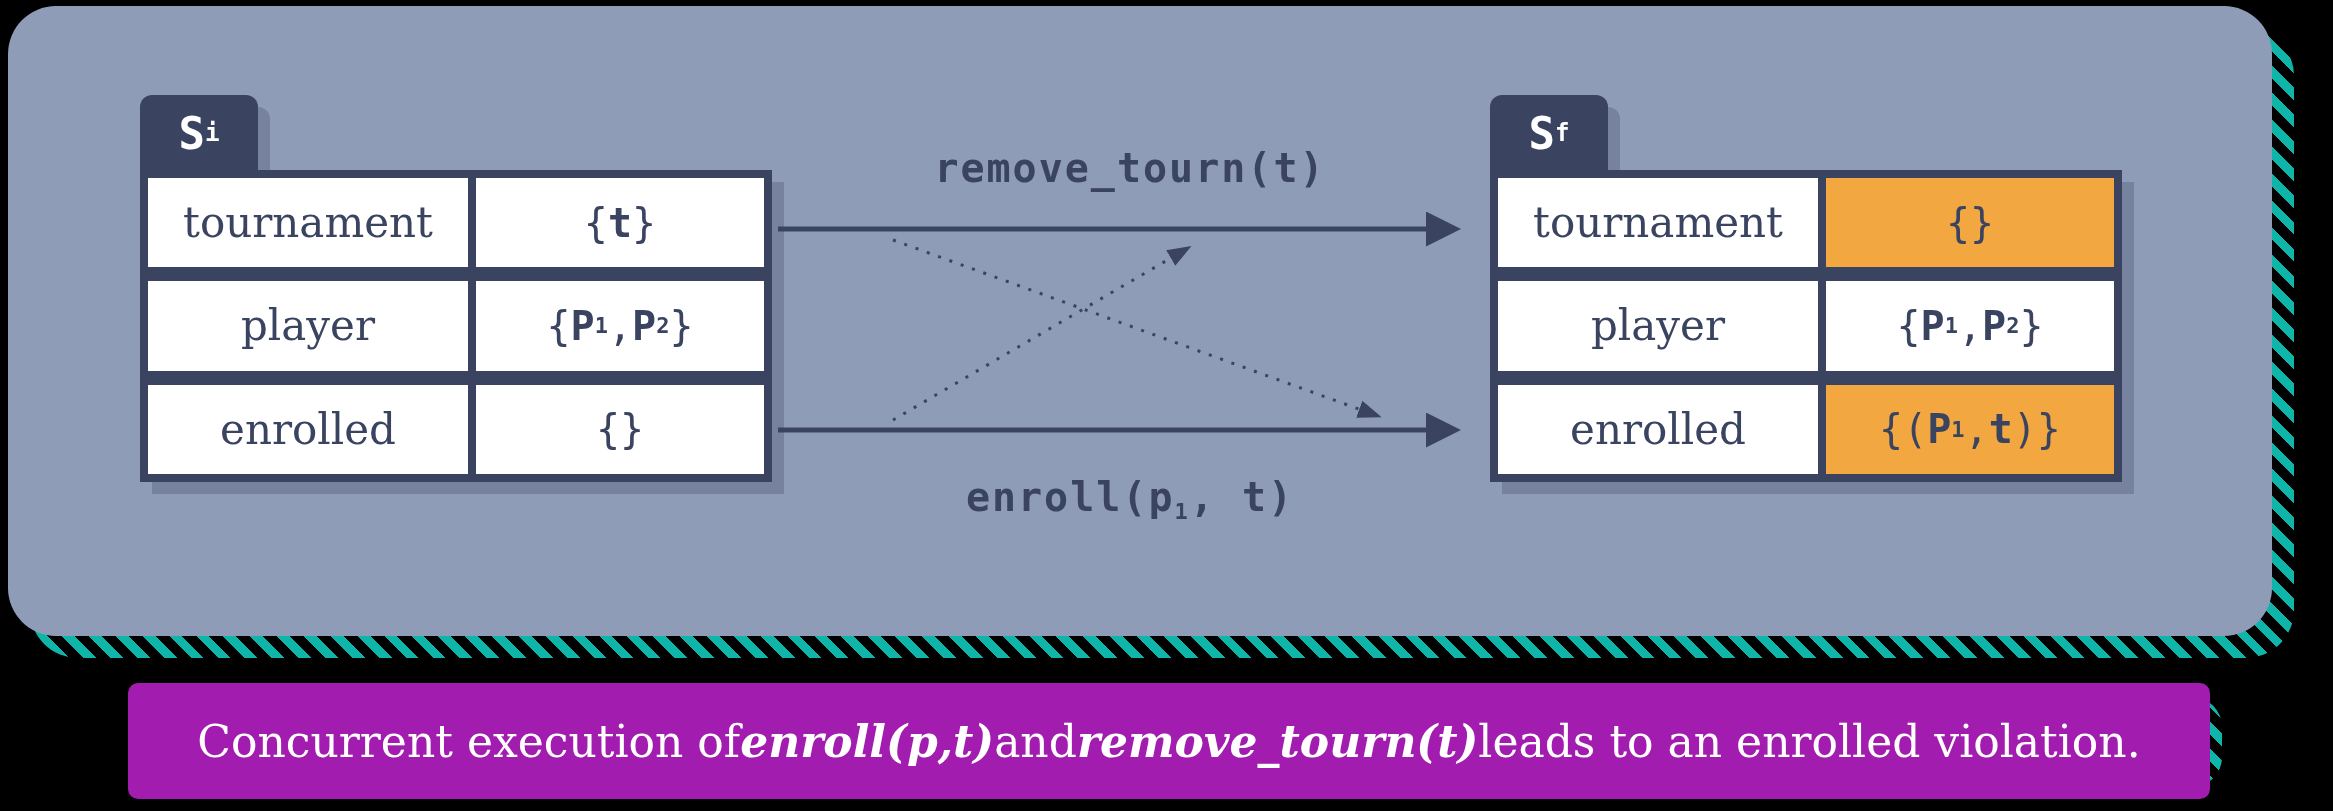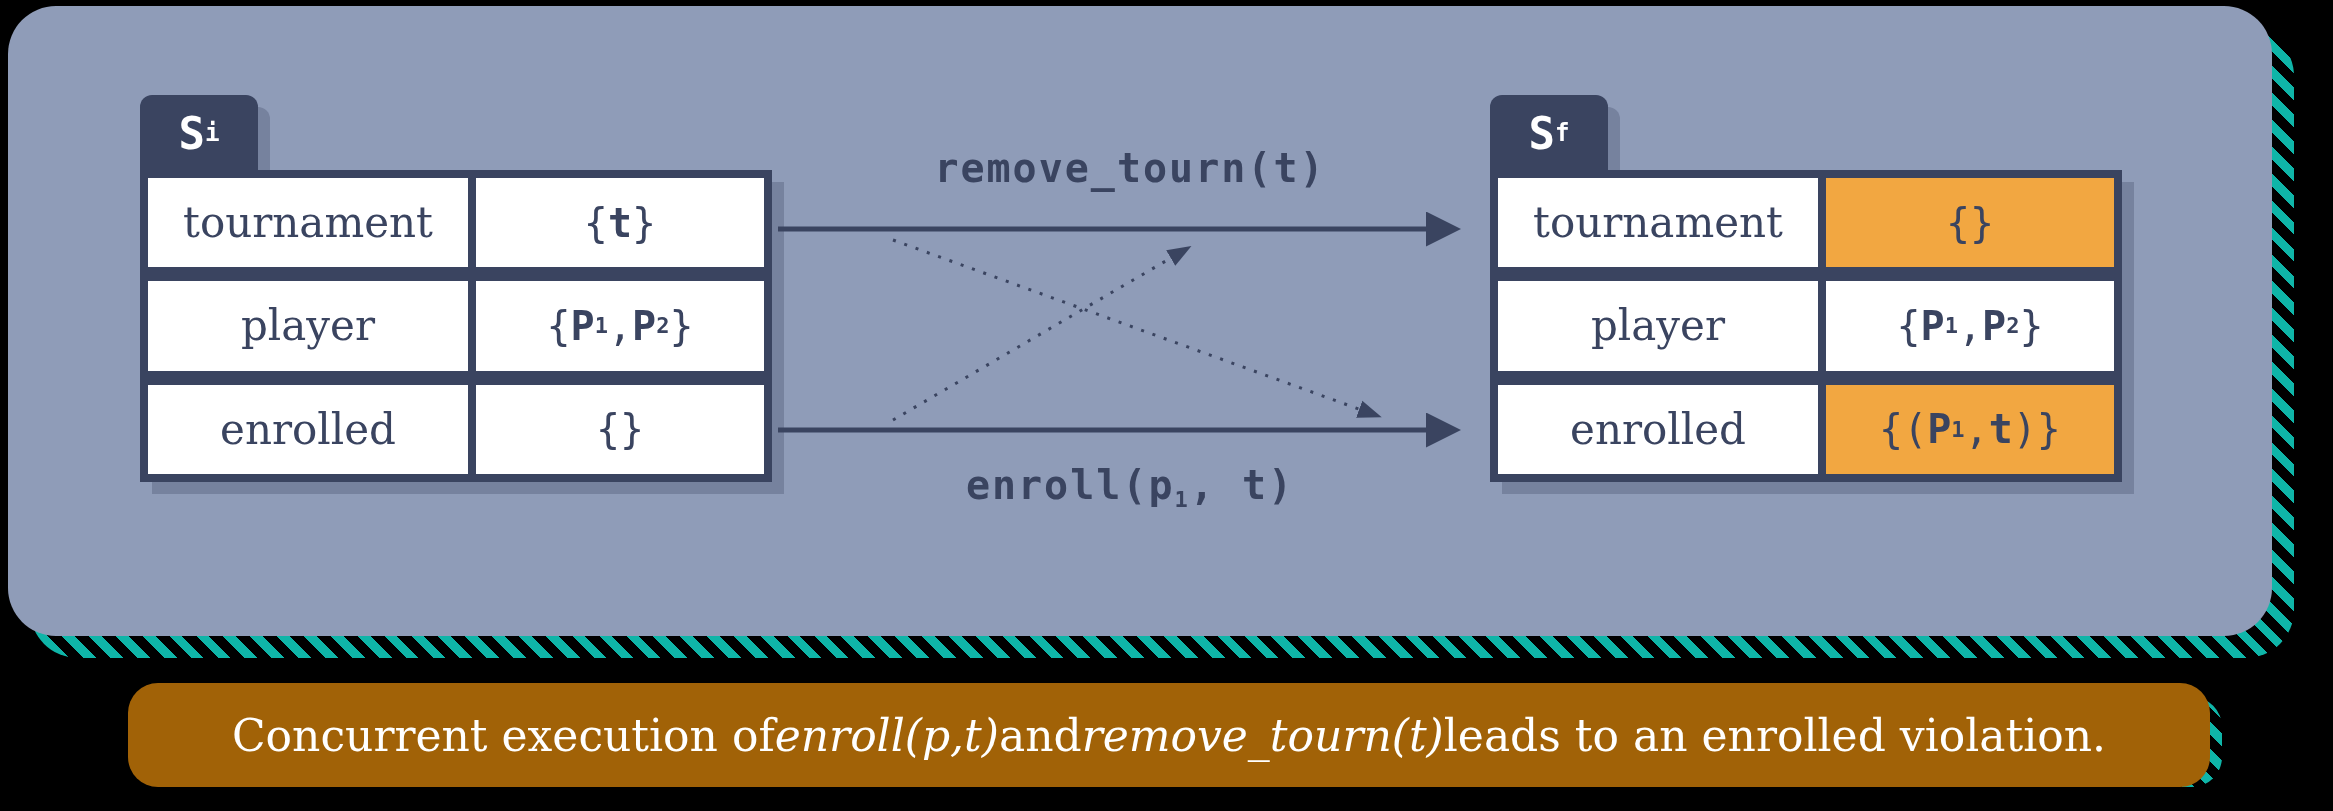--- a/index.html
+++ b/index.html
@@ -63,42 +63,42 @@
   .cell-value {
     flex:1;
     font-family:"DejaVu Sans Mono", monospace;
     font-size:40px;
   }
   .cell-value.hl { background:#f2a741; }
 
   
   .sub { font-size:0.55em; vertical-align:-0.35em; }
   .seg-b { font-weight:bold; }
-  .seg-bi { font-weight:normal; font-style:italic; }
+  .seg-bi { font-weight:bold; font-style:italic; }
 
   
   .arrow-label {
     position:absolute;
     width:560px; text-align:center;
     font-family:"DejaVu Sans Mono", monospace;
     font-weight:bold; font-size:40px; letter-spacing:2px;
     color:#3a4460;
   }
   #label-top { left:850px; top:145px; }
-  #label-bottom { left:850px; top:462px; }
+  #label-bottom { left:850px; top:474px; }
 
   
   #arrow-layer { position:absolute; left:0; top:0; width:2333px; height:811px; pointer-events:none; }
 
   
   .caption {
     position:absolute; left:128px; top:683px;
-    width:2082px; height:104px;
-    background:#a16207;
-    border-radius:30px;
+    width:2082px; height:116px;
+    background:#a21caf;
+    border-radius:10px;
     display:flex; align-items:center; justify-content:center;
     color:#fff;
     font-family:"DejaVu Serif", serif;
     font-size:44px;
     white-space:nowrap;
   }
 </style>
 </head>
 <body>
 

